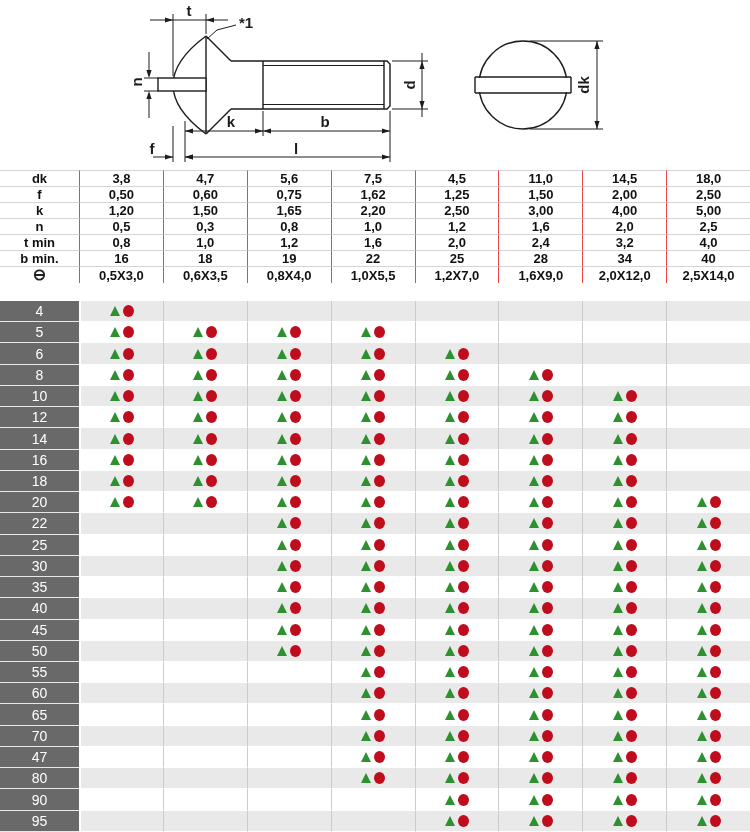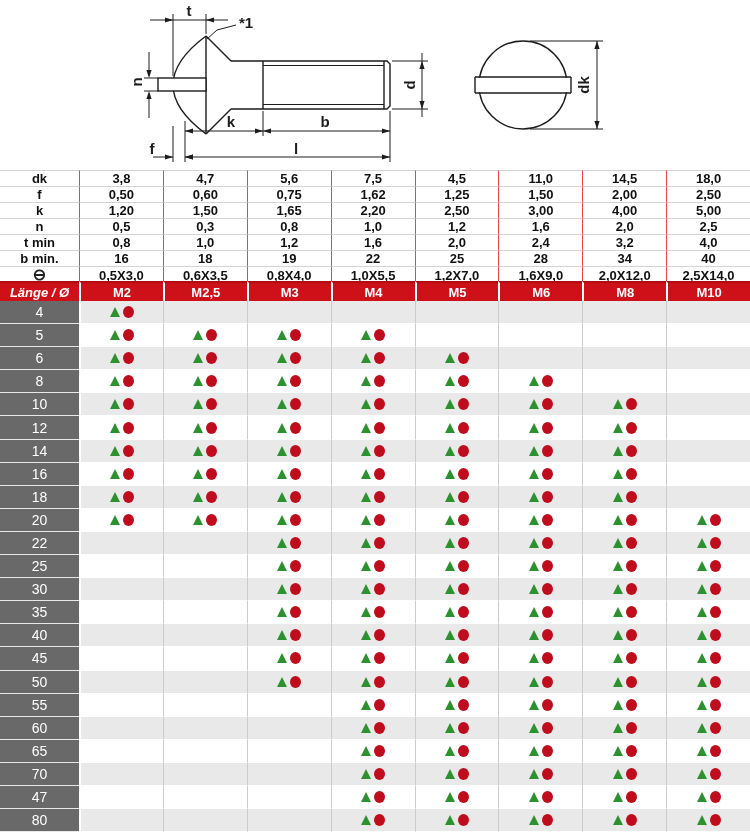--- a/index.html
+++ b/index.html
@@ -218,31 +218,20 @@
         <div class="spec-cell">0,6X3,5</div>
         <div class="spec-cell">0,8X4,0</div>
         <div class="spec-cell">1,0X5,5</div>
         <div class="spec-cell">1,2X7,0</div>
         <div class="spec-cell">1,6X9,0</div>
         <div class="spec-cell">2,0X12,0</div>
         <div class="spec-cell">2,5X14,0</div>
       </div>
     </div>
 
-  <div id="avail-header" class="grid9">
-    <div class="hdr-cell first">Länge / Ø</div>
-  <div class="hdr-cell">M2</div>
-      <div class="hdr-cell">M2,5</div>
-      <div class="hdr-cell">M3</div>
-      <div class="hdr-cell">M4</div>
-      <div class="hdr-cell">M5</div>
-      <div class="hdr-cell">M6</div>
-      <div class="hdr-cell">M8</div>
-      <div class="hdr-cell">M10</div>
-    </div>
 
   <div id="avail-body">
       <div class="len-row grid9 striped">
         <div class="len-cell">4</div>
         <div class="mark-cell">
           <span class="tri"></span>
           <span class="dot"></span>
         </div>
         <div class="mark-cell"></div>
         <div class="mark-cell"></div>
@@ -860,20 +849,66 @@
       </div>
       <div class="len-row grid9 striped">
         <div class="len-cell">80</div>
         <div class="mark-cell"></div>
         <div class="mark-cell"></div>
         <div class="mark-cell"></div>
         <div class="mark-cell">
           <span class="tri"></span>
           <span class="dot"></span>
         </div>
+        <div class="mark-cell">
+          <span class="tri"></span>
+          <span class="dot"></span>
+        </div>
+        <div class="mark-cell">
+          <span class="tri"></span>
+          <span class="dot"></span>
+        </div>
+        <div class="mark-cell">
+          <span class="tri"></span>
+          <span class="dot"></span>
+        </div>
+        <div class="mark-cell">
+          <span class="tri"></span>
+          <span class="dot"></span>
+        </div>
+      </div>
+      <div class="len-row grid9">
+        <div class="len-cell">90</div>
+        <div class="mark-cell"></div>
+        <div class="mark-cell"></div>
+        <div class="mark-cell"></div>
+        <div class="mark-cell"></div>
+        <div class="mark-cell">
+          <span class="tri"></span>
+          <span class="dot"></span>
+        </div>
+        <div class="mark-cell">
+          <span class="tri"></span>
+          <span class="dot"></span>
+        </div>
+        <div class="mark-cell">
+          <span class="tri"></span>
+          <span class="dot"></span>
+        </div>
+        <div class="mark-cell">
+          <span class="tri"></span>
+          <span class="dot"></span>
+        </div>
+      </div>
+      <div class="len-row grid9 striped">
+        <div class="len-cell">95</div>
+        <div class="mark-cell"></div>
+        <div class="mark-cell"></div>
+        <div class="mark-cell"></div>
+        <div class="mark-cell"></div>
         <div class="mark-cell">
           <span class="tri"></span>
           <span class="dot"></span>
         </div>
         <div class="mark-cell">
           <span class="tri"></span>
           <span class="dot"></span>
         </div>
         <div class="mark-cell">
           <span class="tri"></span>

